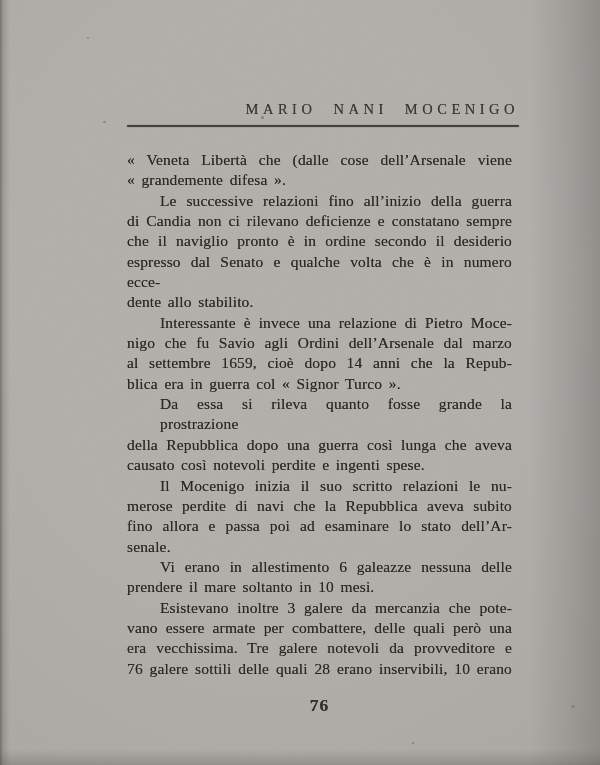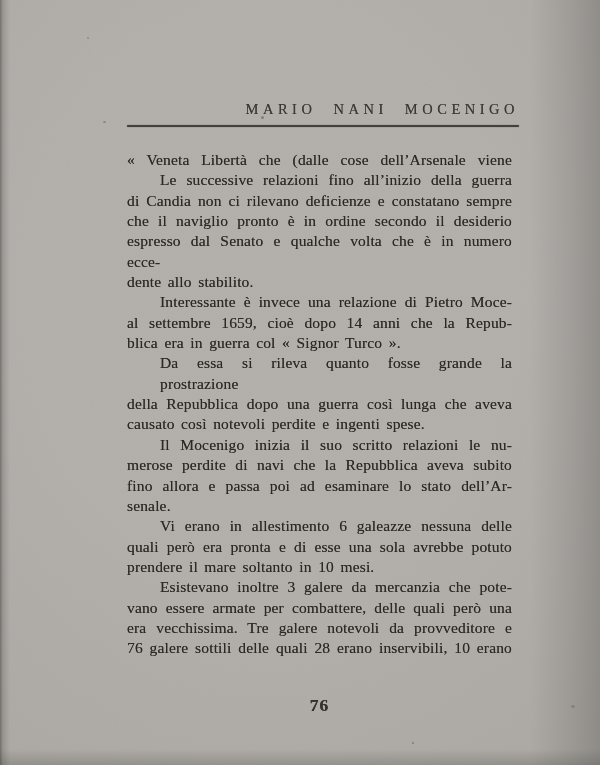--- a/index.html
+++ b/index.html
@@ -89,37 +89,38 @@
     </filter>
     <rect width="600" height="765" filter="url(#g)"></rect>
   </svg>
 
   <div class="running-title">MARIO NANI MOCENIGO</div>
 
   <div class="header-rule"></div>
 
   <main class="textblock" id="lines">
       <div class="line just">« Veneta Libertà che (dalle cose dell’Arsenale viene</div>
+      <div class="line">« grandemente difesa ».</div>
       <div class="line just ind">Le successive relazioni fino all’inizio della guerra</div>
       <div class="line just">di Candia non ci rilevano deficienze e constatano sempre</div>
       <div class="line just">che il naviglio pronto è in ordine secondo il desiderio</div>
       <div class="line just">espresso dal Senato e qualche volta che è in numero ecce-</div>
       <div class="line">dente allo stabilito.</div>
       <div class="line just ind">Interessante è invece una relazione di Pietro Moce-</div>
+      <div class="line just">nigo che fu Savio agli Ordini dell’Arsenale dal marzo</div>
       <div class="line just">al settembre 1659, cioè dopo 14 anni che la Repub-</div>
       <div class="line">blica era in guerra col « Signor Turco ».</div>
       <div class="line just ind">Da essa si rileva quanto fosse grande la prostrazione</div>
       <div class="line just">della Repubblica dopo una guerra così lunga che aveva</div>
       <div class="line">causato così notevoli perdite e ingenti spese.</div>
       <div class="line just ind">Il Mocenigo inizia il suo scritto relazioni le nu-</div>
       <div class="line just">merose perdite di navi che la Repubblica aveva subito</div>
       <div class="line just">fino allora e passa poi ad esaminare lo stato dell’Ar-</div>
       <div class="line">senale.</div>
       <div class="line just ind">Vi erano in allestimento 6 galeazze nessuna delle</div>
-      <div class="line just">quali però era pronta e di esse una sola avrebbe potuto</div>
       <div class="line">prendere il mare soltanto in 10 mesi.</div>
       <div class="line just ind">Esistevano inoltre 3 galere da mercanzia che pote-</div>
       <div class="line just">vano essere armate per combattere, delle quali però una</div>
       <div class="line just">era vecchissima. Tre galere notevoli da provveditore e</div>
       <div class="line just">76 galere sottili delle quali 28 erano inservibili, 10 erano</div>
     </main>
 
   <div class="pagenum">76</div>
 
   <div class="speck s1"></div>

